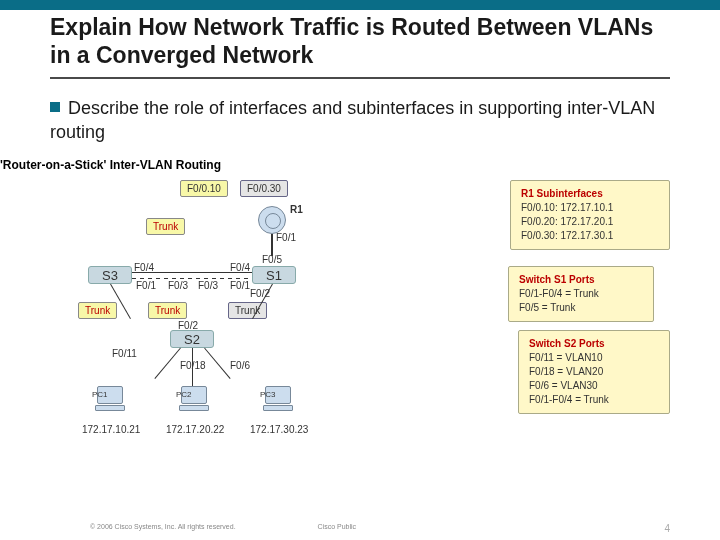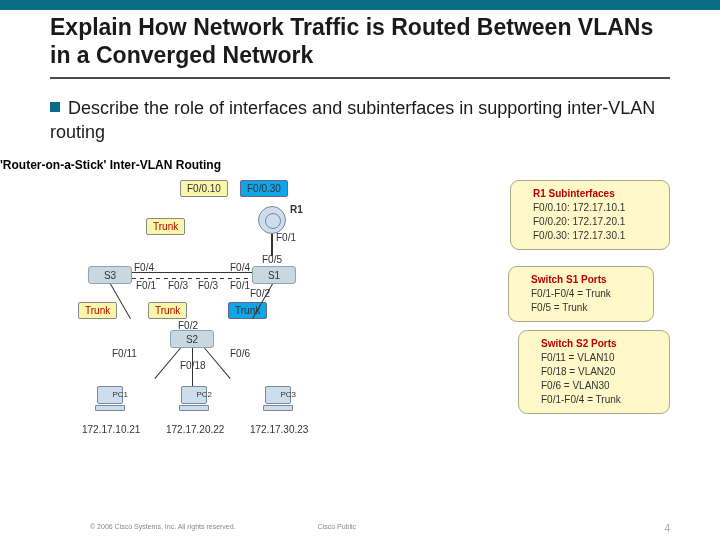--- a/index.html
+++ b/index.html
@@ -5,30 +5,30 @@
 *{margin:0;padding:0;box-sizing:border-box}
 body{width:720px;height:540px;font-family:Arial,sans-serif;background:#fff;position:relative;overflow:hidden}
 .topbar{height:10px;background:#0a6d87}
 .title{padding:4px 50px 8px;font-size:23px;font-weight:bold;color:#1a1a1a;line-height:1.2}
 .rule{margin:0 50px;height:2px;background:#4a4a4a}
 .bullet{padding:18px 50px 10px;font-size:18px;color:#1a1a1a;line-height:1.3}
 .bullet .sq{display:inline-block;width:10px;height:10px;background:#0a6d87;margin-right:8px;vertical-align:2px}
 .figtitle{text-align:left;font-size:12px;font-weight:bold;margin:4px 0 8px}
 .diagram{position:relative;margin:0 50px;height:290px}
 .box{position:absolute;background:#f8f8a8;border:1px solid #888;border-radius:2px;padding:2px 6px;font-size:10px;color:#333;text-align:center}
-.box.blue{background:#0ea5e9;border-color:#668}
+.box.blue{background:#e5e5e5;border-color:#668}
 .box.red{color:#b00}
-.panel{position:absolute;background:#fff8c8;border:1px solid #aa8;border-radius:9px;padding:6px 22px;font-size:10px;color:#333;line-height:1.4}
+.panel{position:absolute;background:#fff8c8;border:1px solid #aa8;border-radius:2px;padding:6px 10px;font-size:10px;color:#333;line-height:1.4}
 .panel .t{color:#b00;font-weight:bold}
-.dev{position:absolute;background:#d0dfe8;border:1px solid #8aa;border-radius:3px;width:50px;height:22px;font-size:10px;color:#333;text-align:center;line-height:22px}
+.dev{position:absolute;background:#d0dfe8;border:1px solid #8aa;border-radius:3px;width:50px;height:22px;font-size:13px;color:#333;text-align:center;line-height:22px}
 .dev.sw{width:44px;height:18px;line-height:18px;background:#c8d8e0}
 .pc{position:absolute;width:36px;height:34px}
 .pc .mon{width:26px;height:18px;background:#cde;border:1px solid #789;margin:0 auto;border-radius:2px}
 .pc .base{width:30px;height:6px;background:#cde;border:1px solid #789;margin:1px auto 0;border-radius:1px}
-.pc .lbl{position:absolute;top:4px;left:0;right:0;font-size:8px;text-align:right;color:#333}
+.pc .lbl{position:absolute;top:4px;left:0;right:0;font-size:8px;text-align:left;color:#333}
 .router{position:absolute;width:28px;height:28px;background:#cde;border:1px solid #789;border-radius:50%}
 .router::after{content:"";position:absolute;left:6px;top:6px;width:14px;height:14px;border:1px solid #789;border-radius:50%}
 .ln{position:absolute;background:#333}
 .lbl{position:absolute;font-size:10px;color:#333}
 .footer{position:absolute;bottom:6px;left:0;right:0;font-size:7px;color:#888;padding:0 50px}
 .footer .c{display:inline-block;margin-left:40px}
 .footer .p{display:inline-block;margin-left:80px}
 .footer .n{float:right;color:#aaa;font-size:10px}
 </style>
 </head>
@@ -71,21 +71,21 @@
 <div class="box red" style="left:98px;top:122px">Trunk</div>
 <div class="box blue" style="left:178px;top:122px">Trunk</div>
 
 <div class="ln" style="left:60px;top:104px;width:1px;height:40px;transform:rotate(-30deg);transform-origin:top"></div>
 <div class="ln" style="left:222px;top:104px;width:1px;height:40px;transform:rotate(30deg);transform-origin:top"></div>
 
 <div class="lbl" style="left:128px;top:140px">F0/2</div>
 <div class="dev sw" style="left:120px;top:150px">S2</div>
 <div class="lbl" style="left:62px;top:168px">F0/11</div>
 <div class="lbl" style="left:130px;top:180px">F0/18</div>
-<div class="lbl" style="left:180px;top:168px">F0/6</div>
+<div class="lbl" style="left:180px;top:180px">F0/6</div>
 
 <div class="ln" style="left:130px;top:168px;width:1px;height:40px;transform:rotate(40deg);transform-origin:top"></div>
 <div class="ln" style="left:142px;top:168px;width:1px;height:40px"></div>
 <div class="ln" style="left:154px;top:168px;width:1px;height:40px;transform:rotate(-40deg);transform-origin:top"></div>
 
 <div class="pc" style="left:42px;top:206px">
       <div class="mon"></div>
       <div class="base"></div>
       <div class="lbl">PC1</div>
     </div>

